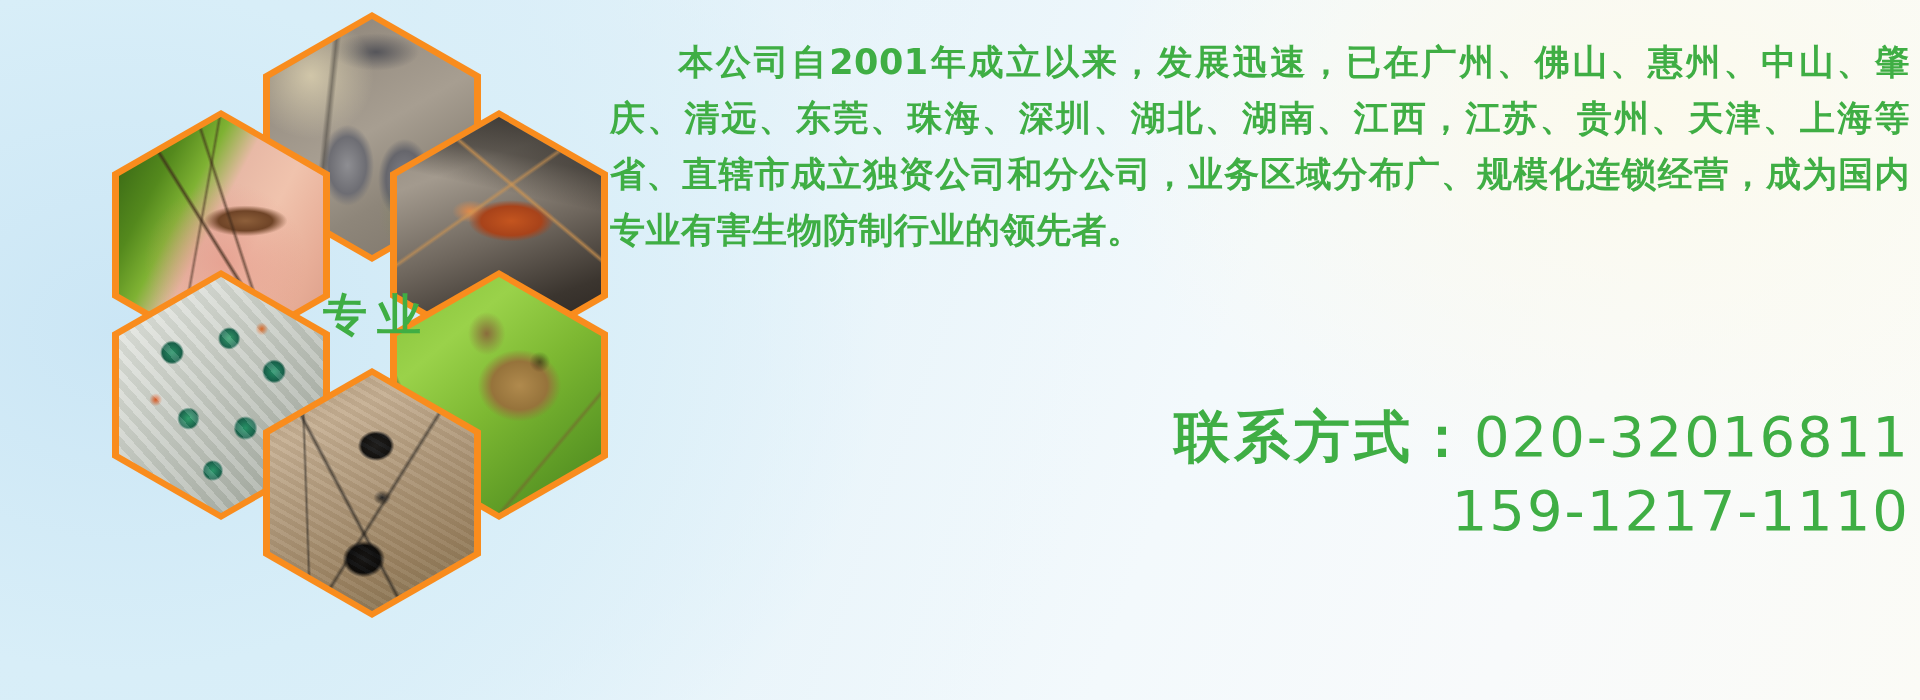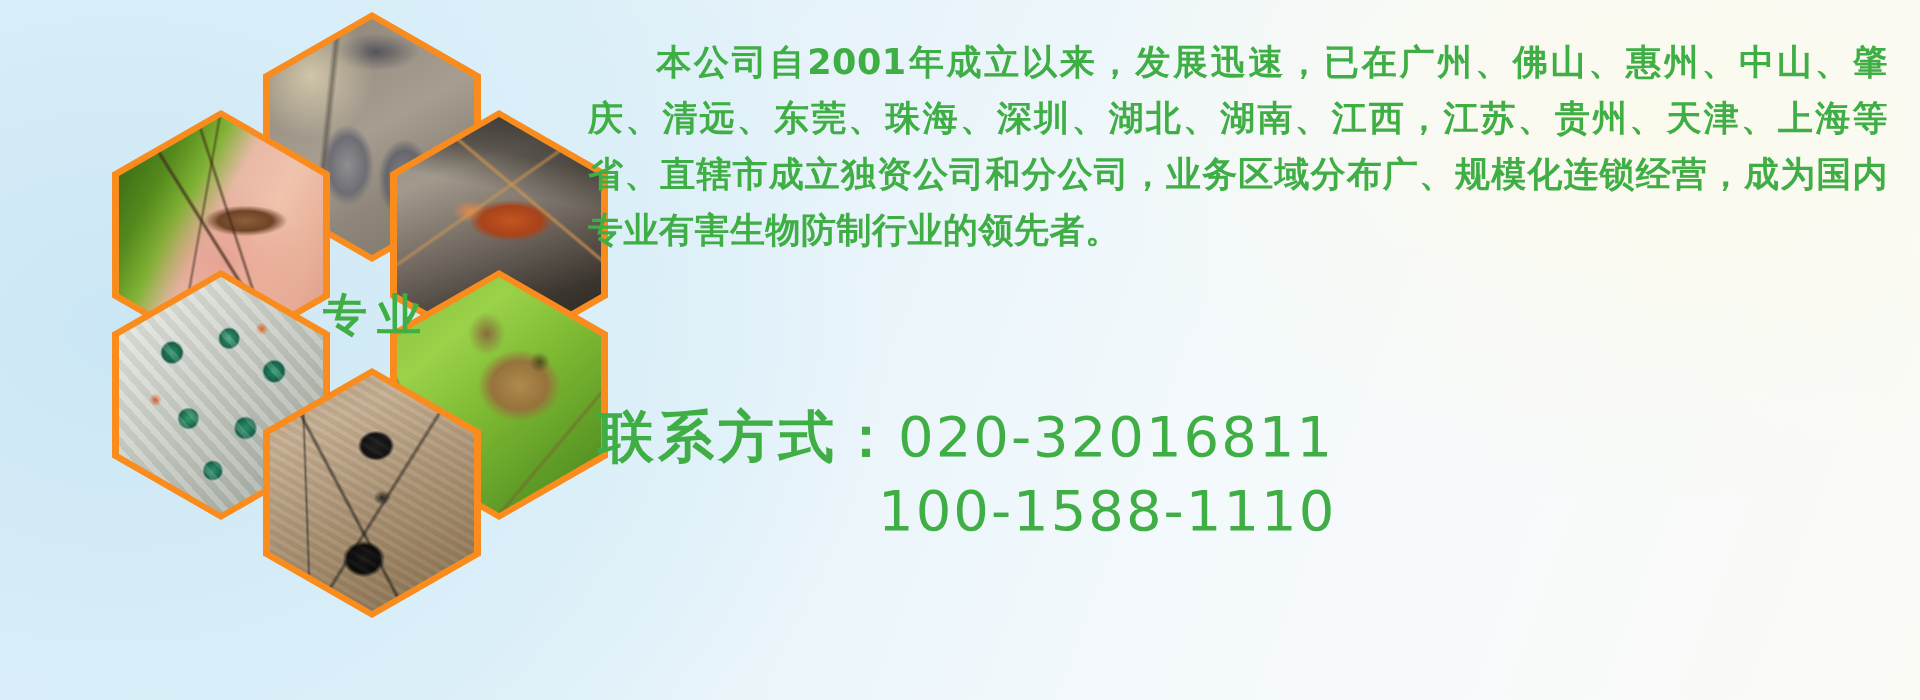--- a/index.html
+++ b/index.html
@@ -121,34 +121,34 @@
       linear-gradient(140deg,#86c23a 0%,#9ad24a 26%,#7db832 52%,#5f9c26 78%,#48821d 100%);
   }
   .art-stinkbug:after{
     content:"";position:absolute;inset:0;
     background:
       linear-gradient(66deg,rgba(120,92,48,0) 18%,rgba(120,92,48,0.55) 19%,rgba(120,92,48,0) 20%),
       linear-gradient(-50deg,rgba(120,92,48,0) 24%,rgba(120,92,48,0.5) 25%,rgba(120,92,48,0) 26%),
       radial-gradient(circle at 70% 36%, rgba(30,22,10,0.55) 0%, rgba(30,22,10,0) 5%);
   }
   
-  #content{position:absolute;left:588px;top:0;width:1310px;height:512px;}
+  #content{position:absolute;left:610px;top:0;width:1310px;height:512px;}
   #paragraph{
     position:absolute;left:0;top:34px;width:1300px;
     color:#3FAE44;font-weight:bold;
     font-family:"DejaVu Sans","Liberation Sans",sans-serif;
     font-size:35px;line-height:56px;letter-spacing:0.5px;
     text-align:justify;text-align-last:left;
   }
   #paragraph .indent{display:inline-block;width:66px;}
   #contact{position:absolute;left:0;top:400px;width:1300px;}
   #contact .row{
     color:#3FAE44;font-weight:normal;
     font-family:"DejaVu Sans","Liberation Sans",sans-serif;
-    font-size:56px;line-height:74px;letter-spacing:2px;white-space:nowrap;
+    font-size:56px;line-height:74px;letter-spacing:2px;white-space:nowrap;text-align:right;
   }
   #contact .row.r1{padding-left:10px;}
   #contact .row.r2{padding-left:290px;}
   #contact .lbl{font-weight:bold;letter-spacing:4px;}
 </style>
 </head>
 <body>
 
 <div id="stage">
 
@@ -194,16 +194,16 @@
       <div class="ln">专业</div>
     </div>
   </div>
 
   <div id="content">
 
     <div id="paragraph"><span class="indent"></span><span>本公司自2001年成立以来，发展迅速，已在广州、佛山、惠州、中山、肇庆、清远、东莞、珠海、深圳、湖北、湖南、江西，江苏、贵州、天津、上海等省、直辖市成立独资公司和分公司，业务区域分布广、规模化连锁经营，成为国内专业有害生物防制行业的领先者。</span></div>
 
     <div id="contact">
       <div class="row r1"><span class="lbl">联系方式：</span><span>020-32016811</span></div>
-      <div class="row r2"><span>100-1588-1110</span></div>
+      <div class="row r2"><span>159-1217-1110</span></div>
     </div>
   </div>
 </div>
 
 </body></html>

